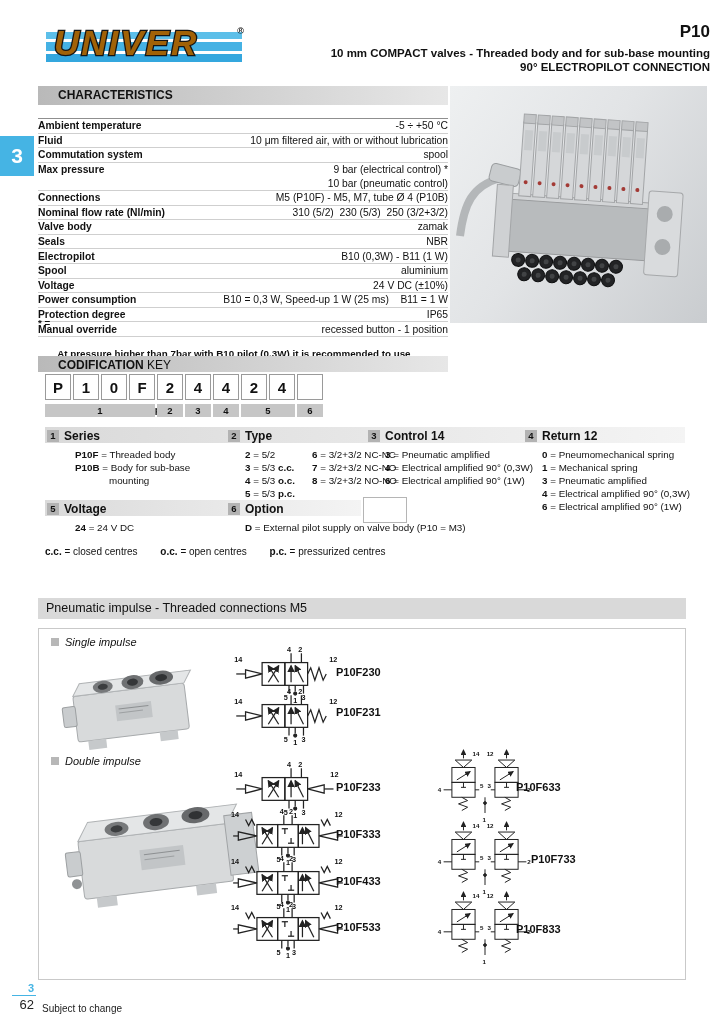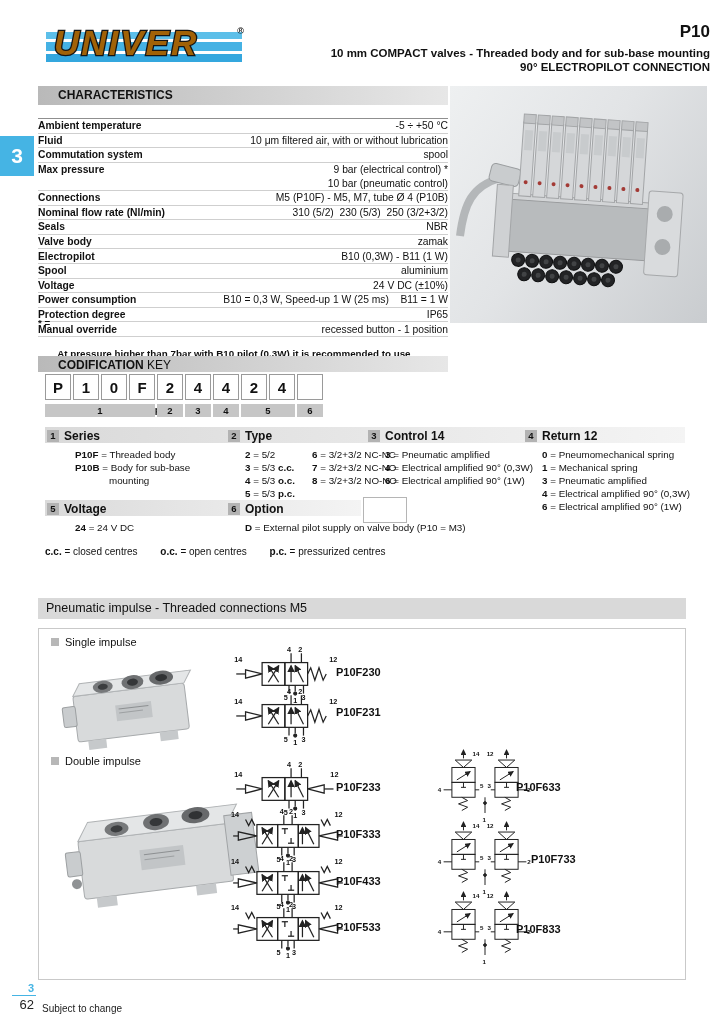--- a/index.html
+++ b/index.html
@@ -65,21 +65,21 @@
   .ecol .entry b{font-weight:bold;}
   .hang{padding-left:34px;text-indent:-34px;}
 
   .legend{left:45px;top:546px;font-size:10px;}
   .leg{margin-right:20px;}
 
   
   .imp-bar{left:38px;top:598px;width:648px;height:21px;background:#d9d9d9;font-size:12.5px;
            line-height:21px;padding-left:8px;box-sizing:border-box;}
   .imp-box{left:38px;top:628px;width:648px;height:352px;border:1px solid #c9c9c9;box-sizing:border-box;}
-  .group-label{position:absolute;display:flex;align-items:center;gap:6px;font-size:11px;}
+  .group-label{position:absolute;display:flex;align-items:center;gap:6px;font-size:11px;font-style:italic;}
   .sq-icon{width:8px;height:8px;background:#b7b7b7;display:inline-block;}
   .vcode{position:absolute;font-size:11px;font-weight:bold;}
   .dg{position:absolute;}
   .dg svg{display:block;width:100%;height:100%;}
 
   
   .f-chap{left:12px;top:982px;width:24px;text-align:right;}
   .f-chap .c3{display:block;color:#45b4e4;font-weight:bold;font-size:11px;
               border-bottom:1.5px solid #45b4e4;padding-right:2px;padding-bottom:1px;}
   .f-chap .c62{display:block;font-size:13px;padding-right:2px;padding-top:1px;color:#222;}
@@ -317,26 +317,26 @@
       </div>
     <div class="crow">
         <span class="cl">Connections</span>
         <span class="cv">M5 (P10F) - M5, M7, tube Ø 4 (P10B)</span>
       </div>
     <div class="crow">
         <span class="cl">Nominal flow rate (Nl/min)</span>
         <span class="cv">310 (5/2)  230 (5/3)  250 (3/2+3/2)</span>
       </div>
     <div class="crow">
+        <span class="cl">Valve body</span>
+        <span class="cv">zamak</span>
+      </div>
+    <div class="crow">
         <span class="cl">Seals</span>
         <span class="cv">NBR</span>
-      </div>
-    <div class="crow">
-        <span class="cl">Valve body</span>
-        <span class="cv">zamak</span>
       </div>
     <div class="crow">
         <span class="cl">Electropilot</span>
         <span class="cv">B10 (0,3W) - B11 (1 W)</span>
       </div>
     <div class="crow">
         <span class="cl">Spool</span>
         <span class="cv">aluminium</span>
       </div>
     <div class="crow">

